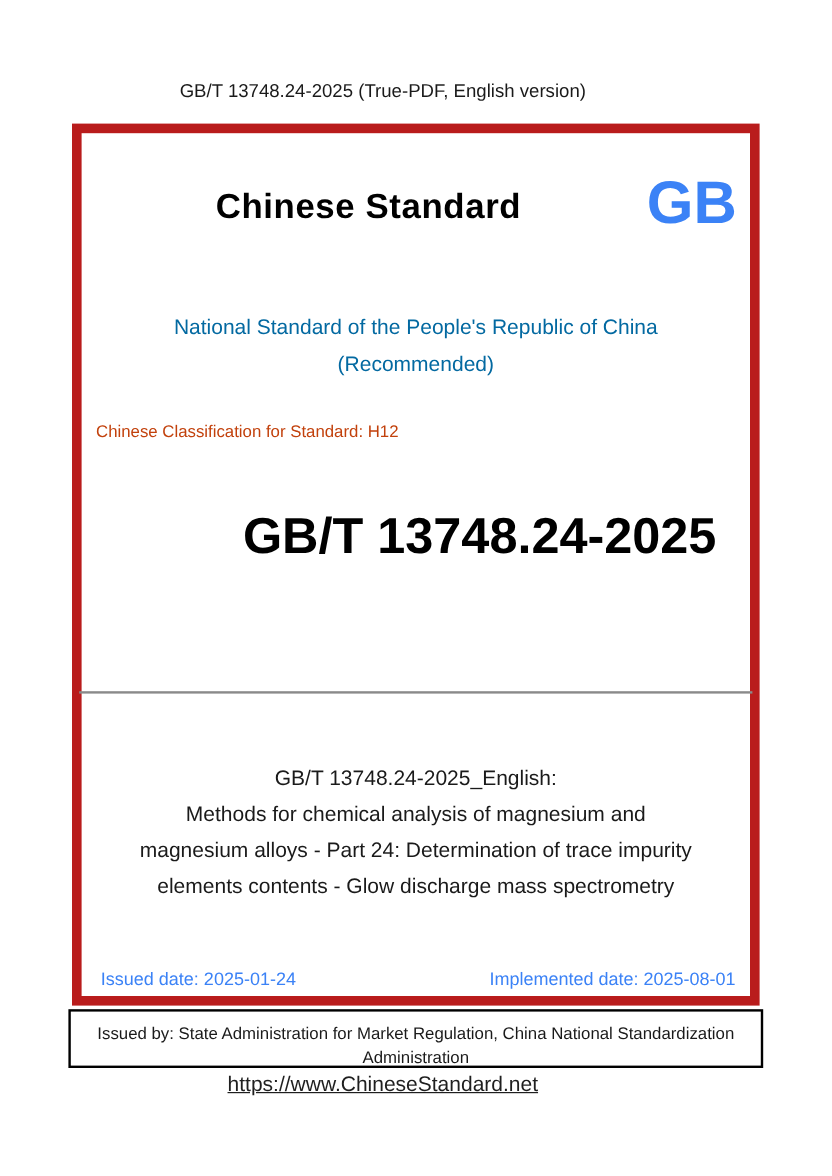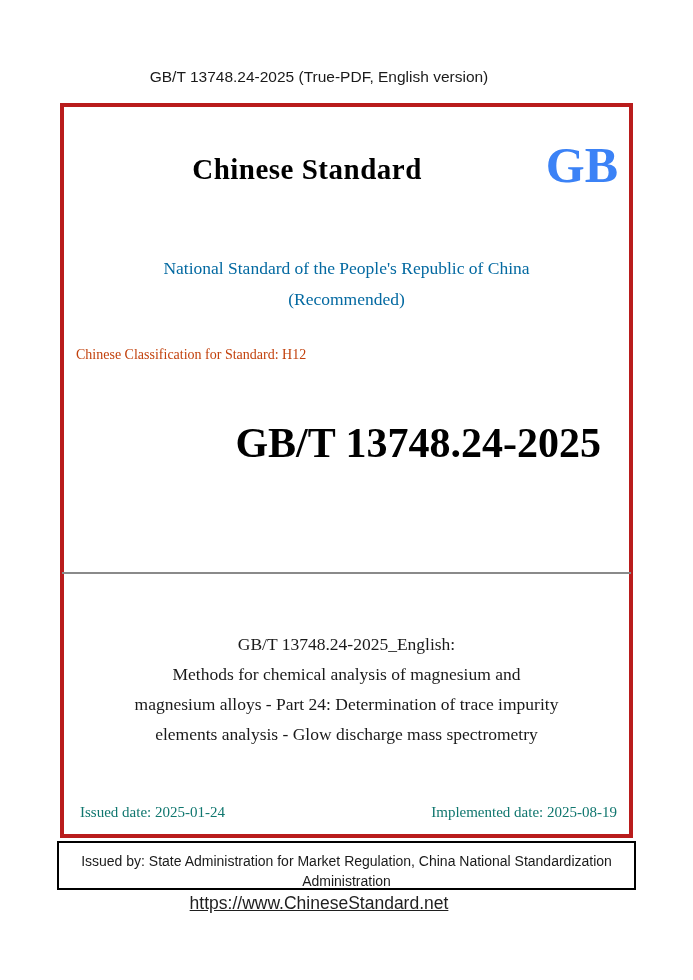--- a/index.html
+++ b/index.html
@@ -24,23 +24,22 @@
     text-align: center;
     font-size: 15.5px;
     color: #1a1a1a;
   }
   .main-box {
     position: absolute;
     top: 103px;
     left: 60px;
     width: 573px;
     height: 735px;
-    border: 4px solid #b91c1c;
+    border: 8px solid #b91c1c;
     background: #ffffff;
-    font-family: Liberation Serif, serif;
   }
   .brand-title {
     position: absolute;
     top: 46px;
     left: 41px;
     right: 120px;
     text-align: center;
     font-size: 29px;
     font-weight: bold;
     color: #000000;
@@ -104,21 +103,21 @@
   }
   .dates-row {
     position: absolute;
     top: 697px;
     left: 0;
     right: 0;
     display: flex;
     justify-content: space-between;
     padding: 0 12px 0 16px;
     font-size: 15px;
-    color: #0f766e;
+    color: #3b82f6;
   }
   .issuer-box {
     position: absolute;
     top: 841px;
     left: 57px;
     width: 579px;
     height: 49px;
     border: 2px solid #000000;
     text-align: center;
     font-size: 14px;
@@ -161,26 +160,26 @@
     <div class="classification">Chinese Classification for Standard: H12</div>
 
     <div class="std-number">GB/T 13748.24-2025</div>
 
     <div class="section-divider"></div>
 
     <div class="title-block">
       <div>GB/T 13748.24-2025_English:</div>
       <div>Methods for chemical analysis of magnesium and</div>
       <div>magnesium alloys - Part 24: Determination of trace impurity</div>
-      <div>elements analysis - Glow discharge mass spectrometry</div>
+      <div>elements contents - Glow discharge mass spectrometry</div>
     </div>
 
     <div class="dates-row">
       <span>Issued date: 2025-01-24</span>
-      <span>Implemented date: 2025-08-19</span>
+      <span>Implemented date: 2025-08-01</span>
     </div>
 
   </div>
 
   <div class="issuer-box">
     <div>Issued by: State Administration for Market Regulation, China National Standardization</div>
     <div>Administration</div>
   </div>
 
   <div class="footer-link-row">

